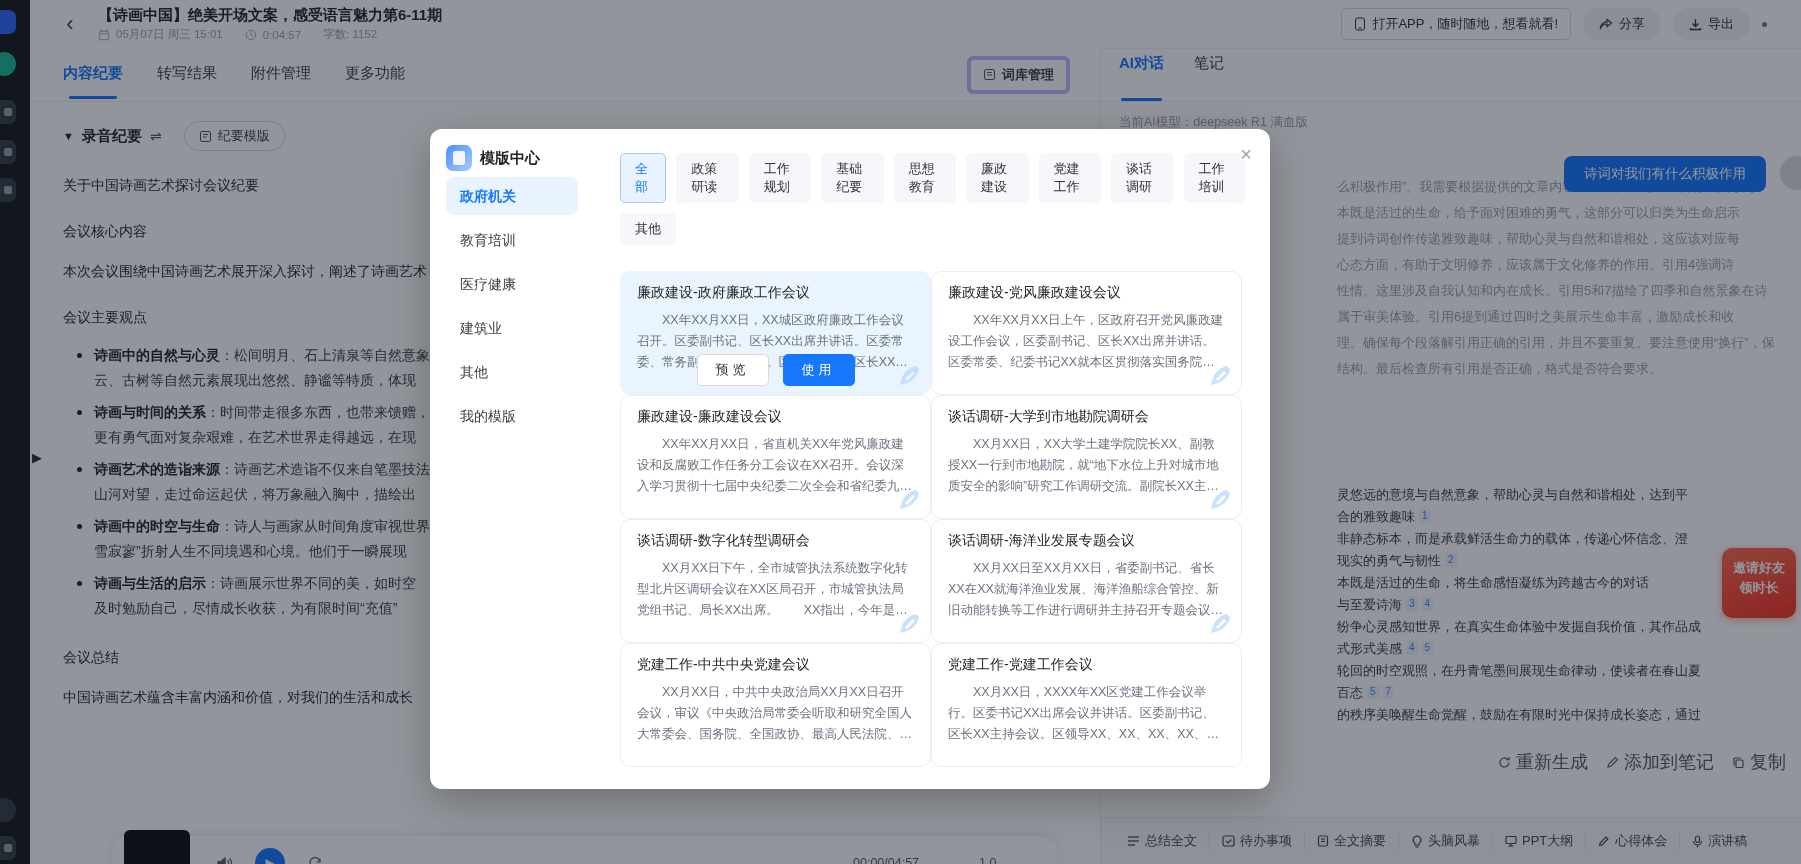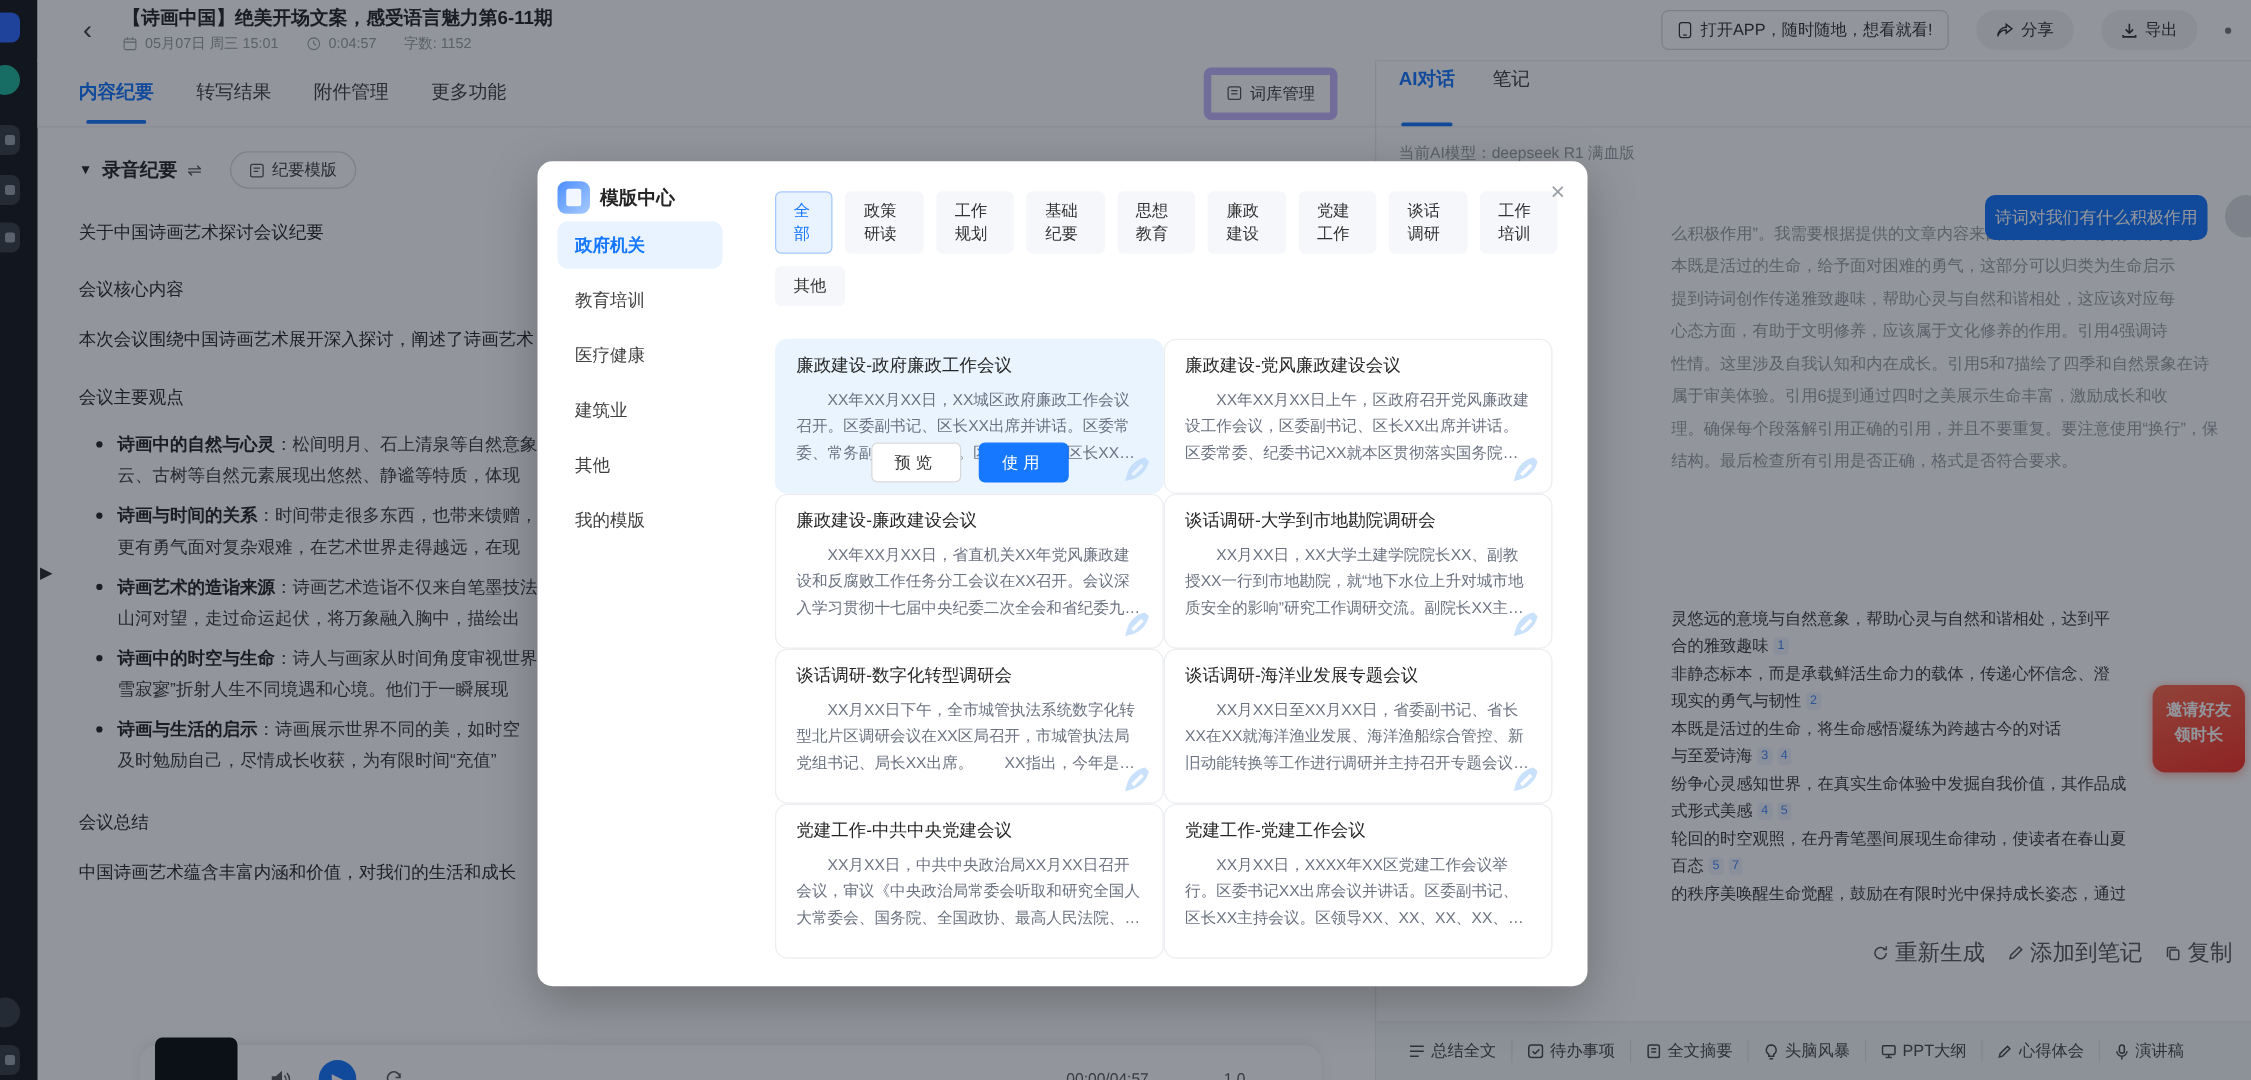--- a/index.html
+++ b/index.html
@@ -14,31 +14,31 @@
   .dock .di.round{border-radius:50%;}
   .dock .di span{position:absolute;right:4px;top:8px;width:8px;height:8px;background:#9aa3ad;border-radius:2px;}
   
   .topbar{position:absolute;left:30px;top:0;width:1771px;height:48px;background:#fff;border-bottom:1px solid #f0f0f0;display:flex;align-items:center;z-index:3;}
   .back{font-size:22px;color:#404040;margin-left:28px;width:24px;text-align:center;cursor:pointer;}
   .titleblock{margin-left:16px;}
   .vtitle{font-size:15px;font-weight:700;color:#262626;line-height:18px;}
   .vmeta{font-size:11.5px;color:#9aa0a6;display:flex;align-items:center;gap:6px;margin-top:3px;}
   .vmeta .mi{width:12px;height:12px;color:#9aa0a6;}
   .vmeta .gap{width:10px;}
-  .topbtns{margin-left:auto;display:flex;align-items:center;gap:22px;padding-right:16px;}
+  .topbtns{margin-left:auto;display:flex;align-items:center;gap:12px;padding-right:34px;}
   .appbanner{display:flex;align-items:center;gap:6px;border:1px solid #d9d9d9;border-radius:6px;padding:6px 12px;font-size:13px;color:#333;background:#fff;}
   .pill{display:flex;align-items:center;gap:6px;background:#f2f3f5;border-radius:17px;padding:7px 16px;font-size:13px;color:#333;}
   .mdots{width:5px;height:5px;border-radius:50%;background:#777;}
   
   .tabsrow{position:absolute;left:30px;top:48px;width:1070px;height:53px;background:#fff;border-bottom:1px solid #efefef;display:flex;align-items:center;z-index:3;}
   .ltab{font-size:15px;color:#404040;margin-left:34px;position:relative;padding-bottom:2px;cursor:pointer;}
   .ltab:first-child{margin-left:33px;}
   .ltab.active{color:#1677ff;font-weight:700;}
   .ltab.active:after{content:"";position:absolute;left:6px;right:6px;bottom:-14px;height:3px;border-radius:2px;background:#1677ff;}
-  .dictbtn{margin-left:auto;margin-right:30px;display:flex;align-items:center;gap:6px;border:6px solid #c4b5fd;border-radius:6px;padding:6px 12px;font-size:13px;color:#404040;background:#fff;}
+  .dictbtn{margin-left:auto;margin-right:30px;display:flex;align-items:center;gap:6px;border:4px solid #c4b5fd;border-radius:6px;padding:6px 12px;font-size:13px;color:#404040;background:#fff;font-weight:bold;}
   
   .leftpane{position:absolute;left:30px;top:101px;width:1070px;height:737px;background:#fff;overflow:hidden;z-index:1;}
   .secrow{display:flex;align-items:center;margin:20px 0 0 33px;}
   .caret{font-size:11px;color:#262626;margin-right:8px;}
   .sectitle{font-size:15px;font-weight:700;color:#262626;}
   .swap{font-size:14px;color:#595959;margin-left:8px;}
   .tplbtn{display:flex;align-items:center;gap:6px;border:1px solid #d9d9d9;border-radius:15px;padding:5px 14px;font-size:13px;color:#404040;margin-left:22px;background:#fff;}
   .doc{margin:26px 0 0 33px;font-size:14px;color:#2b2b2b;}
   .doc .h{margin-top:28px;}
   .doc .p{margin-top:22px;white-space:nowrap;}
@@ -60,21 +60,21 @@
   .ptime{font-size:12.5px;color:#595959;margin-left:530px;margin-top:14px;}
   .pspeed{font-size:12.5px;color:#595959;margin-left:60px;margin-top:14px;}
   .pico{margin-top:14px;color:#595959;}
   
   .rightpanel{position:absolute;left:1100px;top:48px;width:701px;height:816px;background:#fff;border-left:1px solid #ececec;overflow:hidden;z-index:1;}
   .rtabs{height:53px;border-bottom:1px solid #efefef;display:flex;align-items:flex-end;padding-left:18px;gap:30px;}
   .rtab{font-size:15px;color:#404040;padding-bottom:28px;position:relative;cursor:pointer;}
   .rtab.active{color:#1677ff;font-weight:700;}
   .rtab.active:after{content:"";position:absolute;left:2px;right:2px;bottom:0;height:3px;border-radius:2px;background:#1677ff;}
   .modelline{margin:12px 0 0 18px;font-size:12.5px;color:#9aa0a6;}
-  .bubble{position:absolute;right:36px;top:108px;background:#1677ff;color:#fff;font-size:13.5px;padding:9px 8px;border-radius:8px;z-index:6;text-align:center;}
+  .bubble{position:absolute;right:36px;top:108px;background:#1677ff;color:#fff;font-size:13.5px;padding:9px 20px;border-radius:8px;z-index:6;text-align:center;}
   .avatar{position:absolute;right:-12px;top:108px;width:34px;height:34px;border-radius:50%;background:#d9dde2;z-index:6;}
   .thinking{position:absolute;left:236px;top:126px;width:460px;font-size:13px;line-height:26px;color:#9a9fa6;}
   .thinking div{white-space:nowrap;}
   .answer{position:absolute;left:236px;top:436px;width:470px;font-size:13px;line-height:22px;color:#3d3d3d;}
   .answer div{white-space:nowrap;}
   .ref{display:inline-block;background:#eef4ff;color:#4788f7;font-size:10px;line-height:14px;border-radius:3px;padding:0 3px;margin-left:4px;vertical-align:2px;}
   .actrow{position:absolute;right:16px;top:702px;display:flex;align-items:center;gap:18px;font-size:18px;color:#595959;}
   .actrow .a{display:flex;align-items:center;gap:5px;cursor:pointer;}
   .toolbar{position:absolute;left:0;bottom:0;width:701px;height:46px;background:#f6f8fa;border-top:1px solid #ededed;display:flex;align-items:center;padding-left:14px;}
   .tool{display:flex;align-items:center;gap:5px;font-size:13px;color:#4a4a4a;padding:0 12px;border-left:1px solid #e2e4e8;cursor:pointer;}

